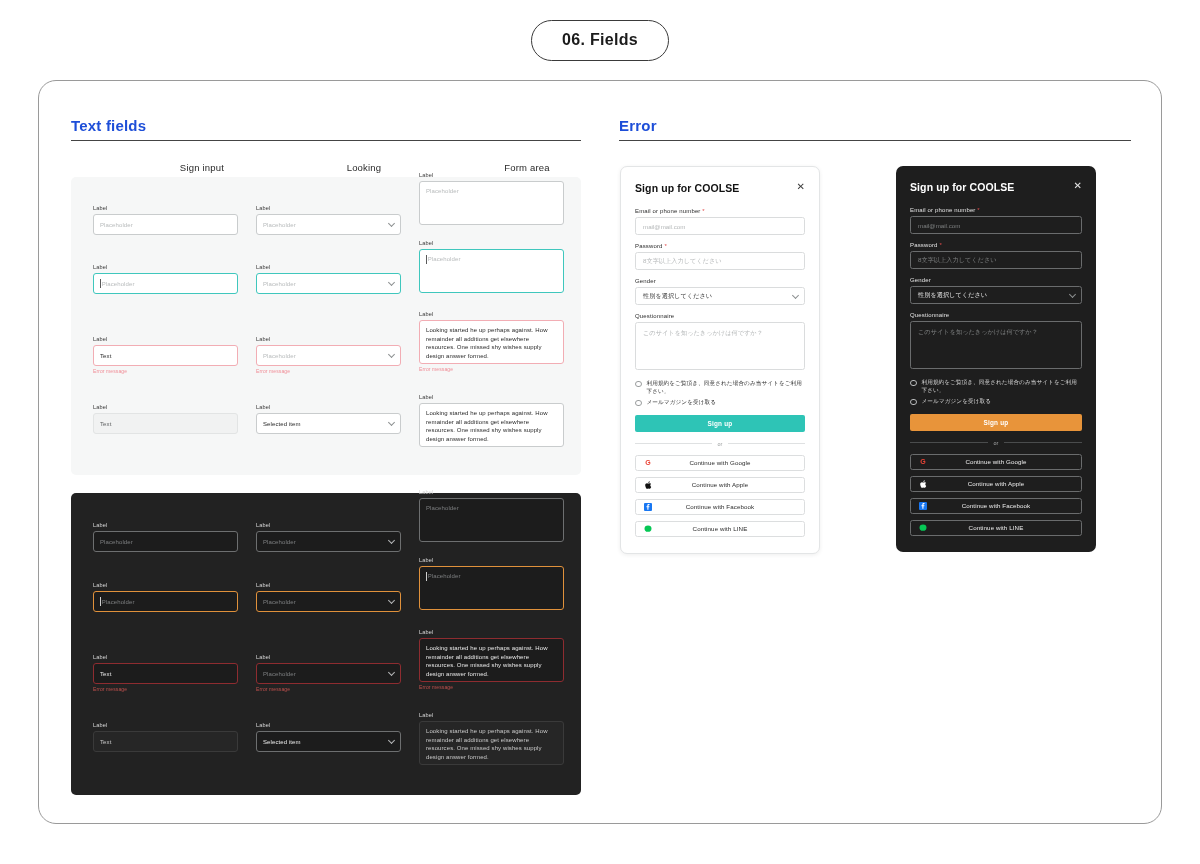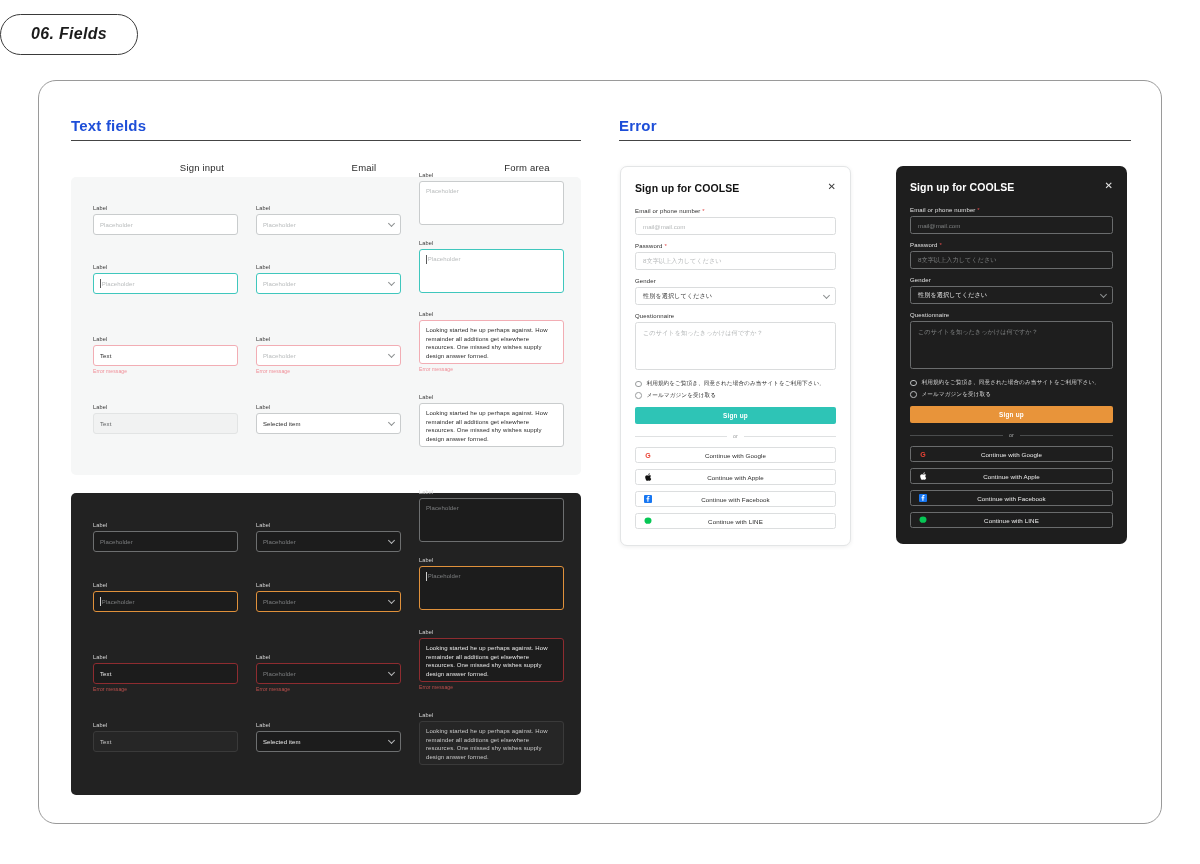--- a/index.html
+++ b/index.html
@@ -6,23 +6,22 @@
   html, body {
     width: 1200px; height: 864px;
     background: #ffffff;
     font-family: "Liberation Sans", sans-serif;
     color: #1b1b1b;
     overflow: hidden;
   }
 
   
   .title-pill-wrap {
-    width: 1200px; display: flex; justify-content: flex-start;
-    padding-top: 14px;
-    font-style: italic;
+    width: 1200px; display: flex; justify-content: center;
+    padding-top: 20px;
   }
   .title-pill {
     border: 1.4px solid #3a3a3a;
     border-radius: 40px;
     padding: 10px 30px 11px;
     font-size: 16px; font-weight: 600; letter-spacing: .3px;
     color: #1b1b1b; background: #fff;
   }
 
   
@@ -109,21 +108,21 @@
   .chev {
     position: absolute; right: 6px; top: 50%;
     width: 5px; height: 5px; margin-top: -3.5px;
     border-right: 1px solid #8d9091; border-bottom: 1px solid #8d9091;
     transform: rotate(45deg);
   }
   .panel.dark .chev { border-color: #b5b7b8; }
 
   
   .card {
-    position: absolute; width: 231px; border-radius: 7px;
+    position: absolute; width: 200px; border-radius: 7px;
   }
   .card.lightcard {
     background: #fff; border: 1px solid #e3e5e6;
     box-shadow: 0 1px 4px rgba(0,0,0,.07);
   }
   .card.darkcard { background: #1e1e1e; }
 
   .card-title {
     font-size: 10.5px; font-weight: 700; letter-spacing: .1px; color: #111;
   }
@@ -194,21 +193,21 @@
 <div class="title-pill-wrap">
   <div class="title-pill">06. Fields</div>
 </div>
 
 <div class="board">
 
   <div class="section-head" style="left:32px; top:36px;">Text fields</div>
   <div class="section-rule" style="left:32px; top:59px; width:510px;"></div>
 
   <div class="col-cap" style="left:110px; top:81px; width:106px;">Sign input</div>
-  <div class="col-cap" style="left:272px; top:81px; width:106px;">Email</div>
+  <div class="col-cap" style="left:272px; top:81px; width:106px;">Looking</div>
   <div class="col-cap" style="left:435px; top:81px; width:106px;">Form area</div>
 
   <div class="panel light" style="left:32px; top:96px; width:510px; height:298px;">
 
     <div class="fld" style="left:22px; top:27px; width:145px;">
       <span class="lbl">Label</span>
       <div class="ctrl">
         <span class="ph">Placeholder</span>
       </div>
     </div>

